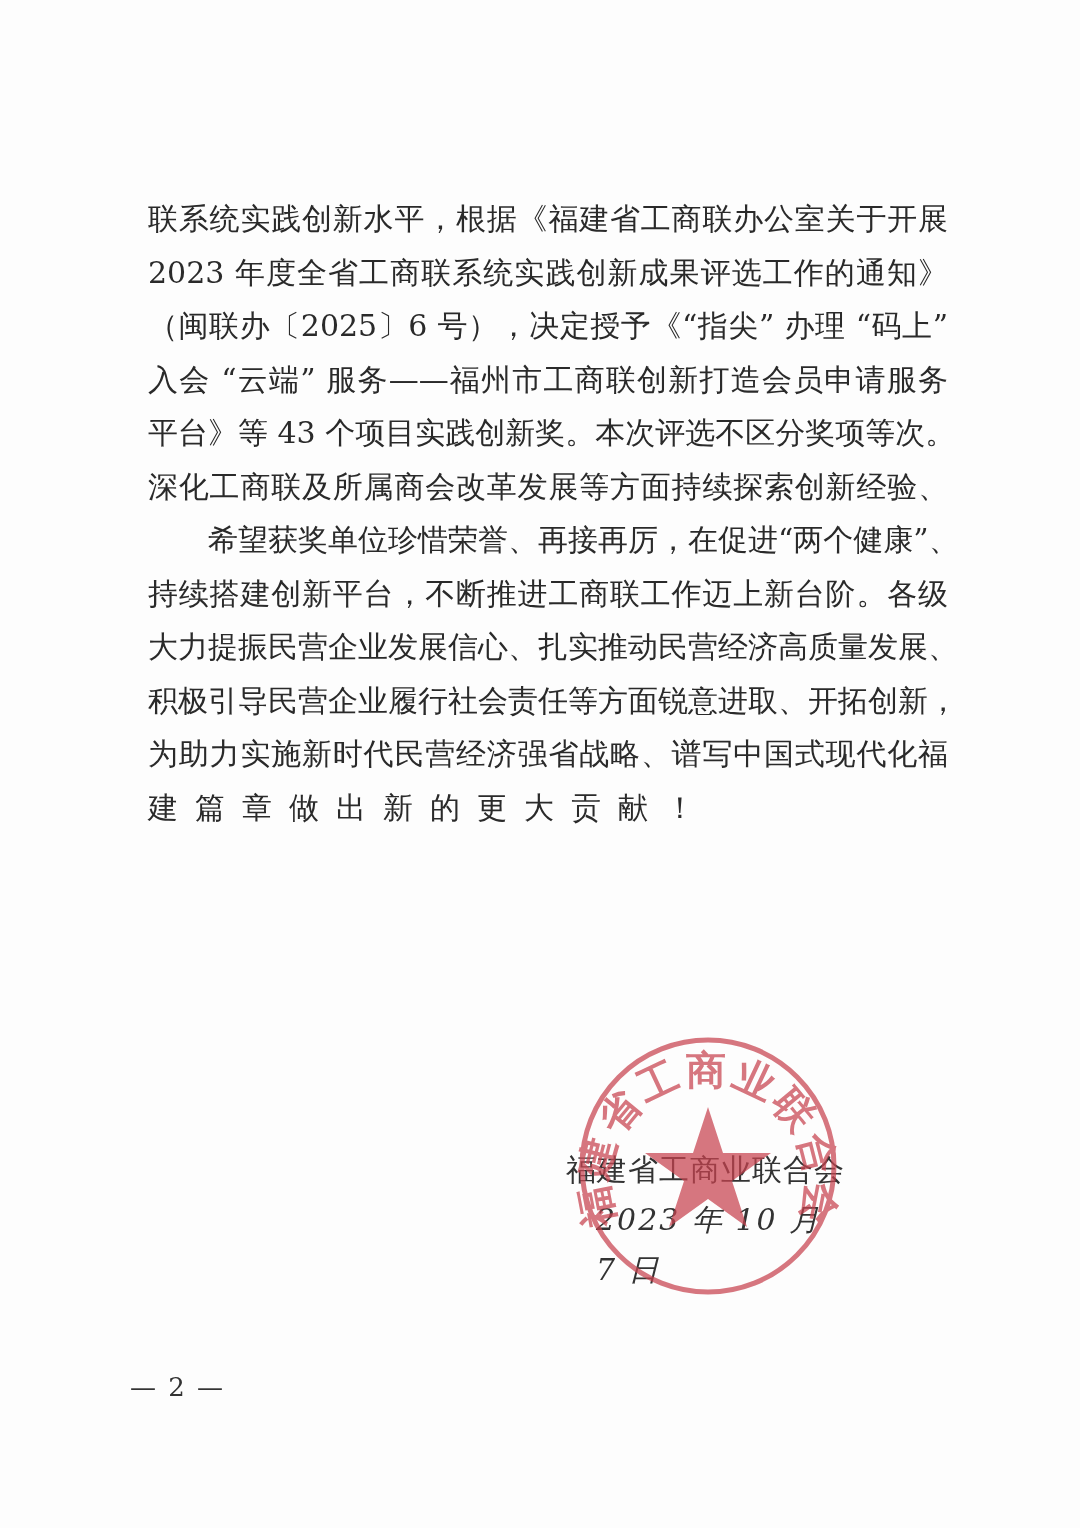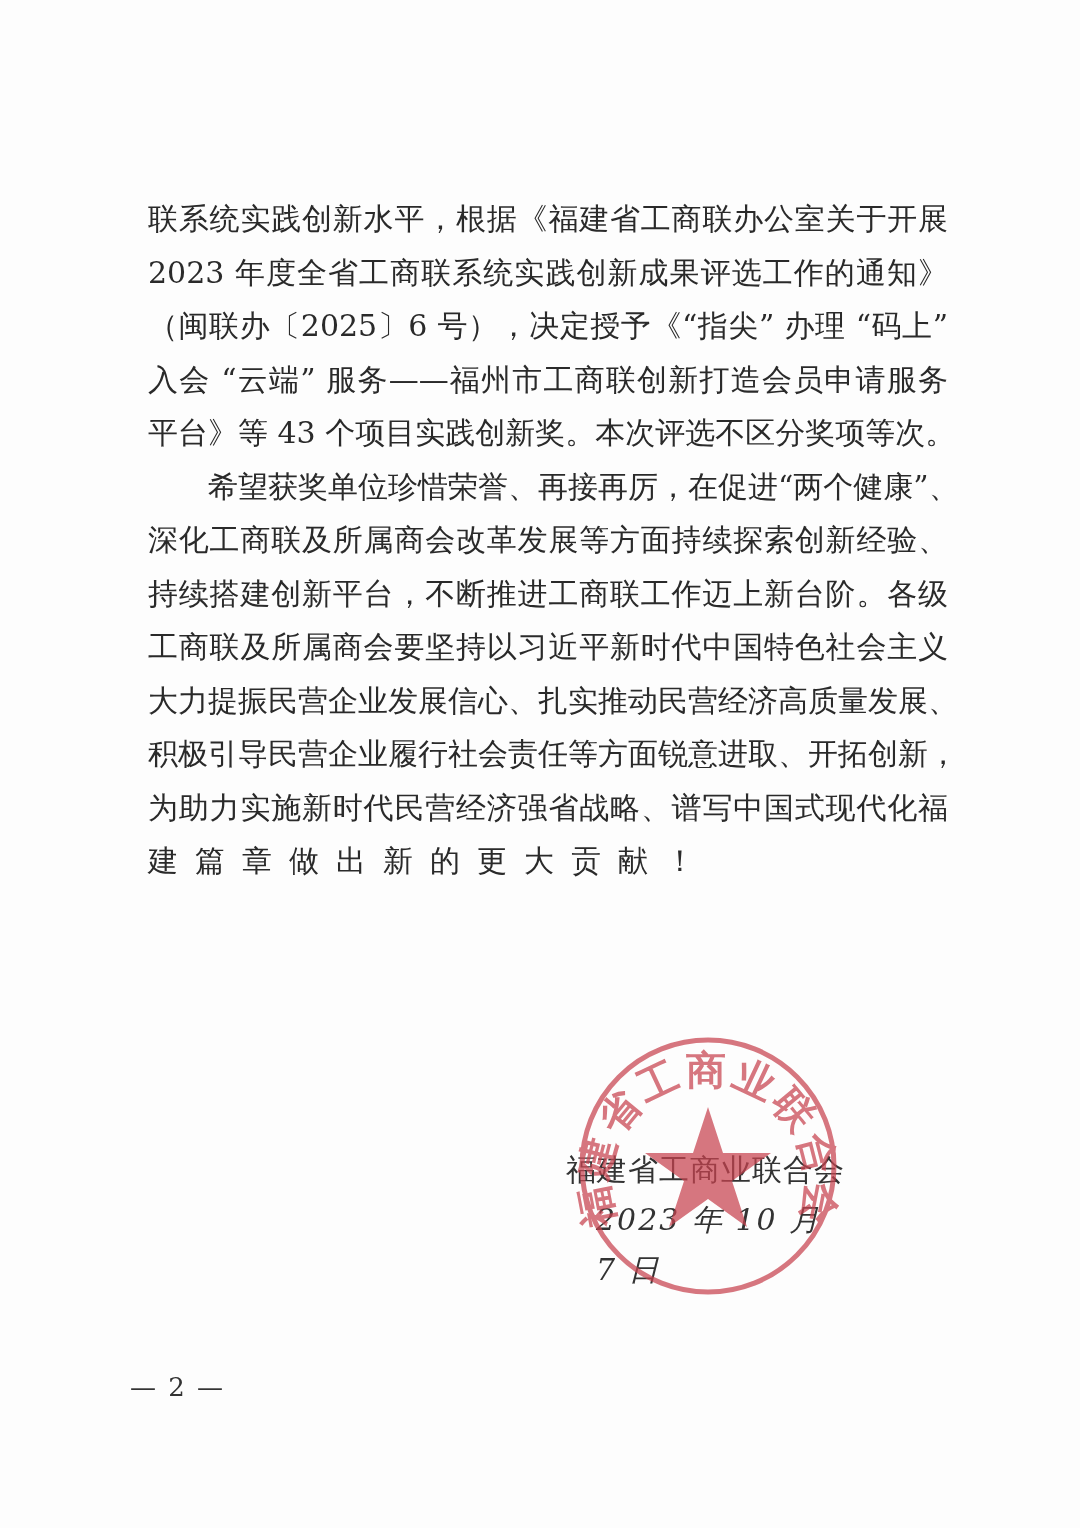--- a/index.html
+++ b/index.html
@@ -98,24 +98,23 @@
 
 <div class="page">
 
   <div class="body-text">
     <span class="line">联系统实践创新水平，根据《福建省工商联办公室关于开展</span>
     <span class="line">2023 年度全省工商联系统实践创新成果评选工作的通知》</span>
     <span class="line">（闽联办〔2025〕6 号），决定授予《“指尖” 办理 “码上”</span>
     <span class="line">入会 “云端” 服务——福州市工商联创新打造会员申请服务</span>
     <span class="line">平台》等 43 个项目实践创新奖。本次评选不区分奖项等次。</span>
 
+    <span class="line">深化工商联及所属商会改革发展等方面持续探索创新经验、</span>
     <span class="line">　　希望获奖单位珍惜荣誉、再接再厉，在促进“两个健康”、</span>
-    <span class="line">深化工商联及所属商会改革发展等方面持续探索创新经验、</span>
     <span class="line">持续搭建创新平台，不断推进工商联工作迈上新台阶。各级</span>
-    <span class="line">工商联及所属商会要坚持以习近平新时代中国特色社会主义</span>
     <span class="line">大力提振民营企业发展信心、扎实推动民营经济高质量发展、</span>
     <span class="line">积极引导民营企业履行社会责任等方面锐意进取、开拓创新，</span>
     <span class="line">为助力实施新时代民营经济强省战略、谱写中国式现代化福</span>
     <span class="line last">建篇章做出新的更大贡献！</span>
   </div>
 
 
   <div class="signature">
     <span class="sig-org">福建省工商业联合会</span>
     <span class="sig-date">2023 年 10 月 7 日</span>

